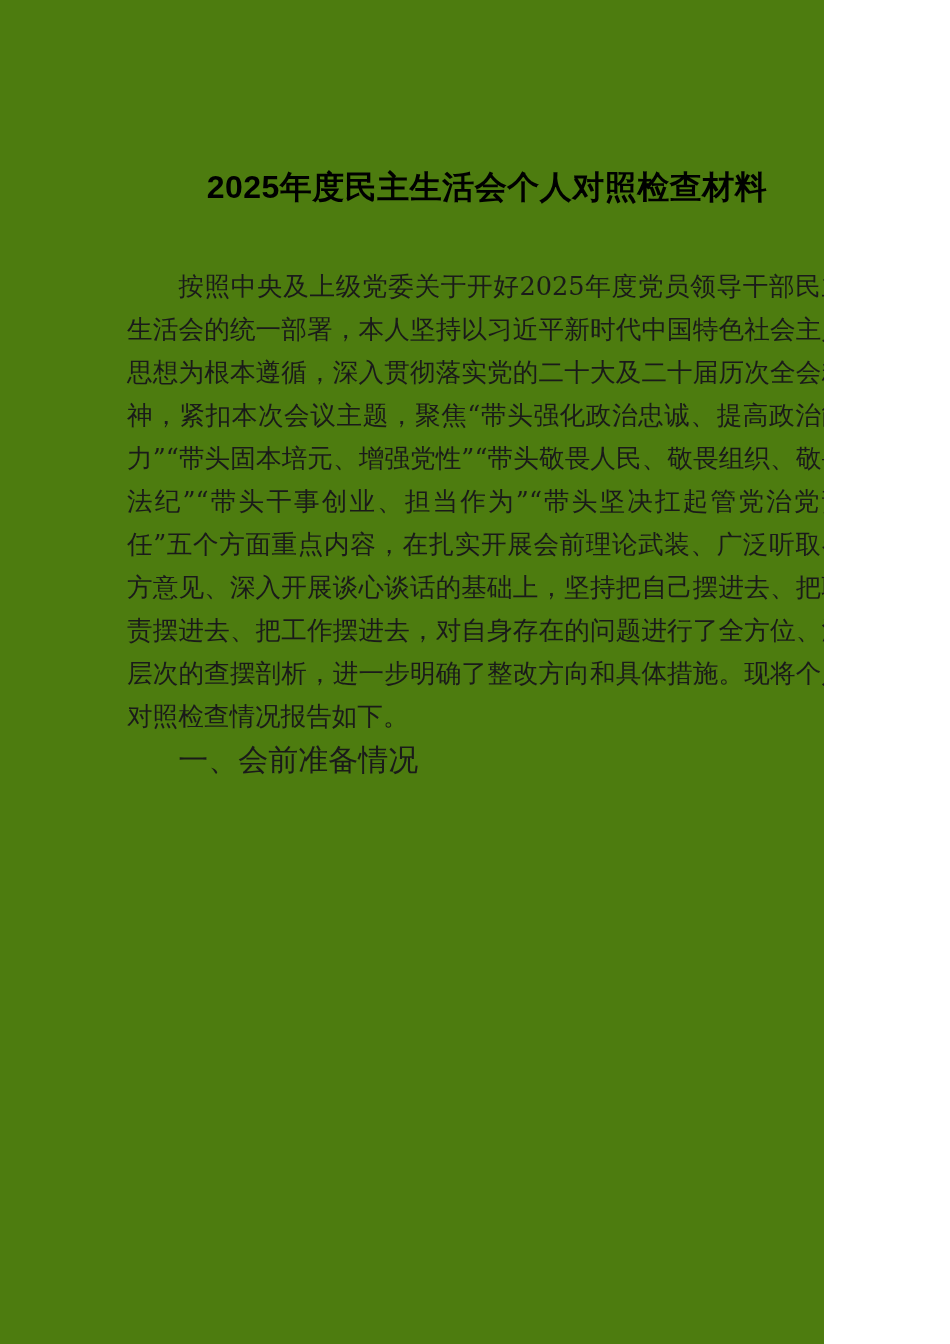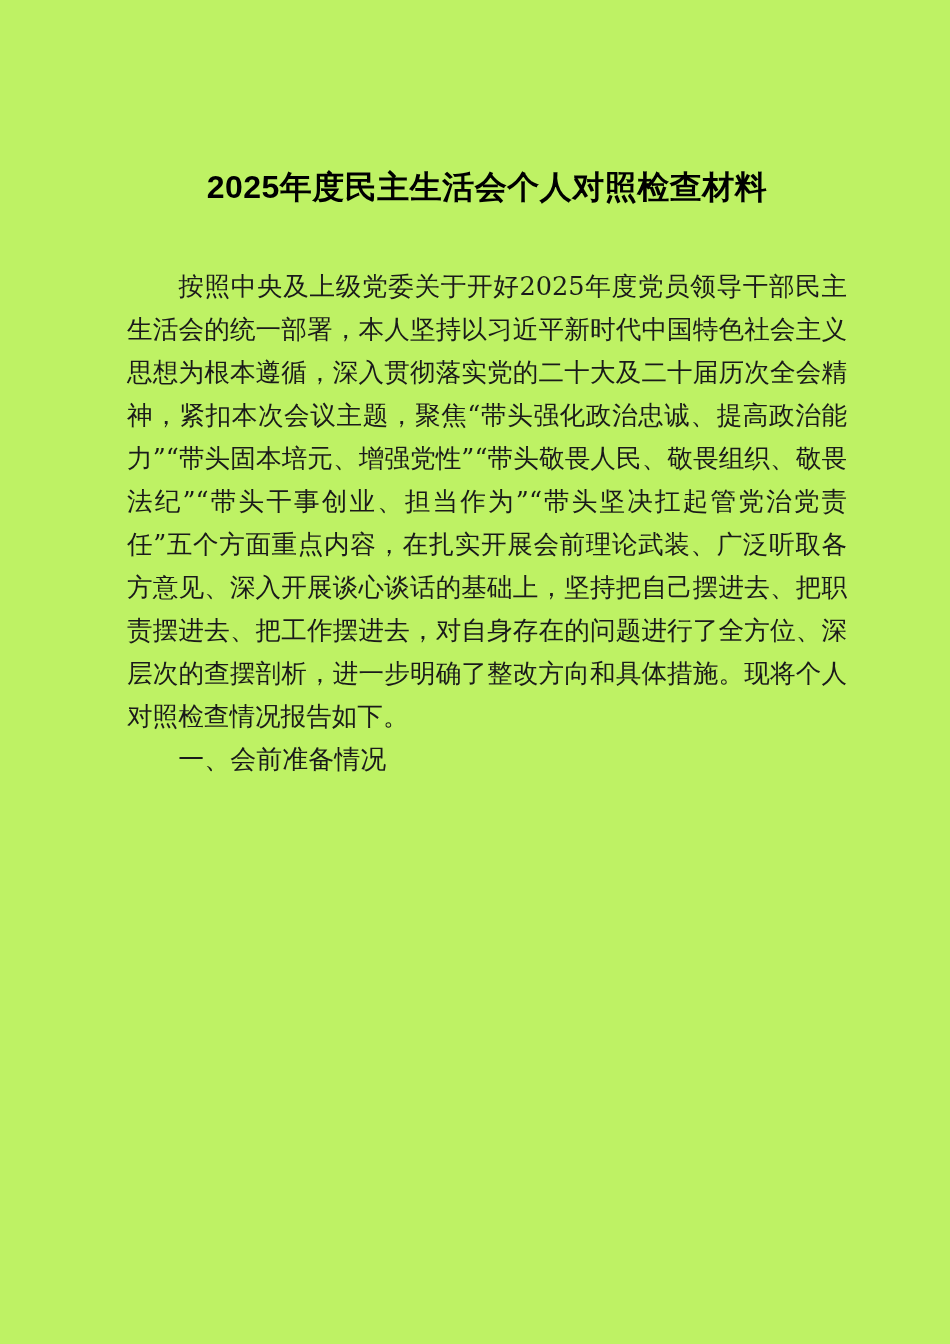--- a/index.html
+++ b/index.html
@@ -8,23 +8,23 @@
     background: #ffffff;
   }
   body {
     width: 950px;
     height: 1344px;
     font-family: "DejaVu Serif", serif;
     -webkit-font-smoothing: antialiased;
   }
   .page {
     position: relative;
-    width: 950px;
+    width: 824px;
     height: 1344px;
-    background: #bef264;
+    background: #4d7c0f;
     box-sizing: border-box;
     overflow: hidden;
   }
   .content {
     position: absolute;
     left: 127px;
     top: 0;
     width: 720px;
   }
   .doc-title {
@@ -52,21 +52,21 @@
     text-indent: 51.2px;
     margin: 0;
     letter-spacing: 0;
     word-break: break-all;
   }
   .para + .para {
     margin-top: 0;
   }
   .heading-line {
     font-family: "DejaVu Serif", "Liberation Serif", serif;
-    font-size: 26px;
+    font-size: 30px;
     line-height: 43px;
     color: #1a1a1a;
     text-indent: 51.2px;
     margin: 0;
     white-space: nowrap;
   }
 </style>
 </head>
 <body>
 

